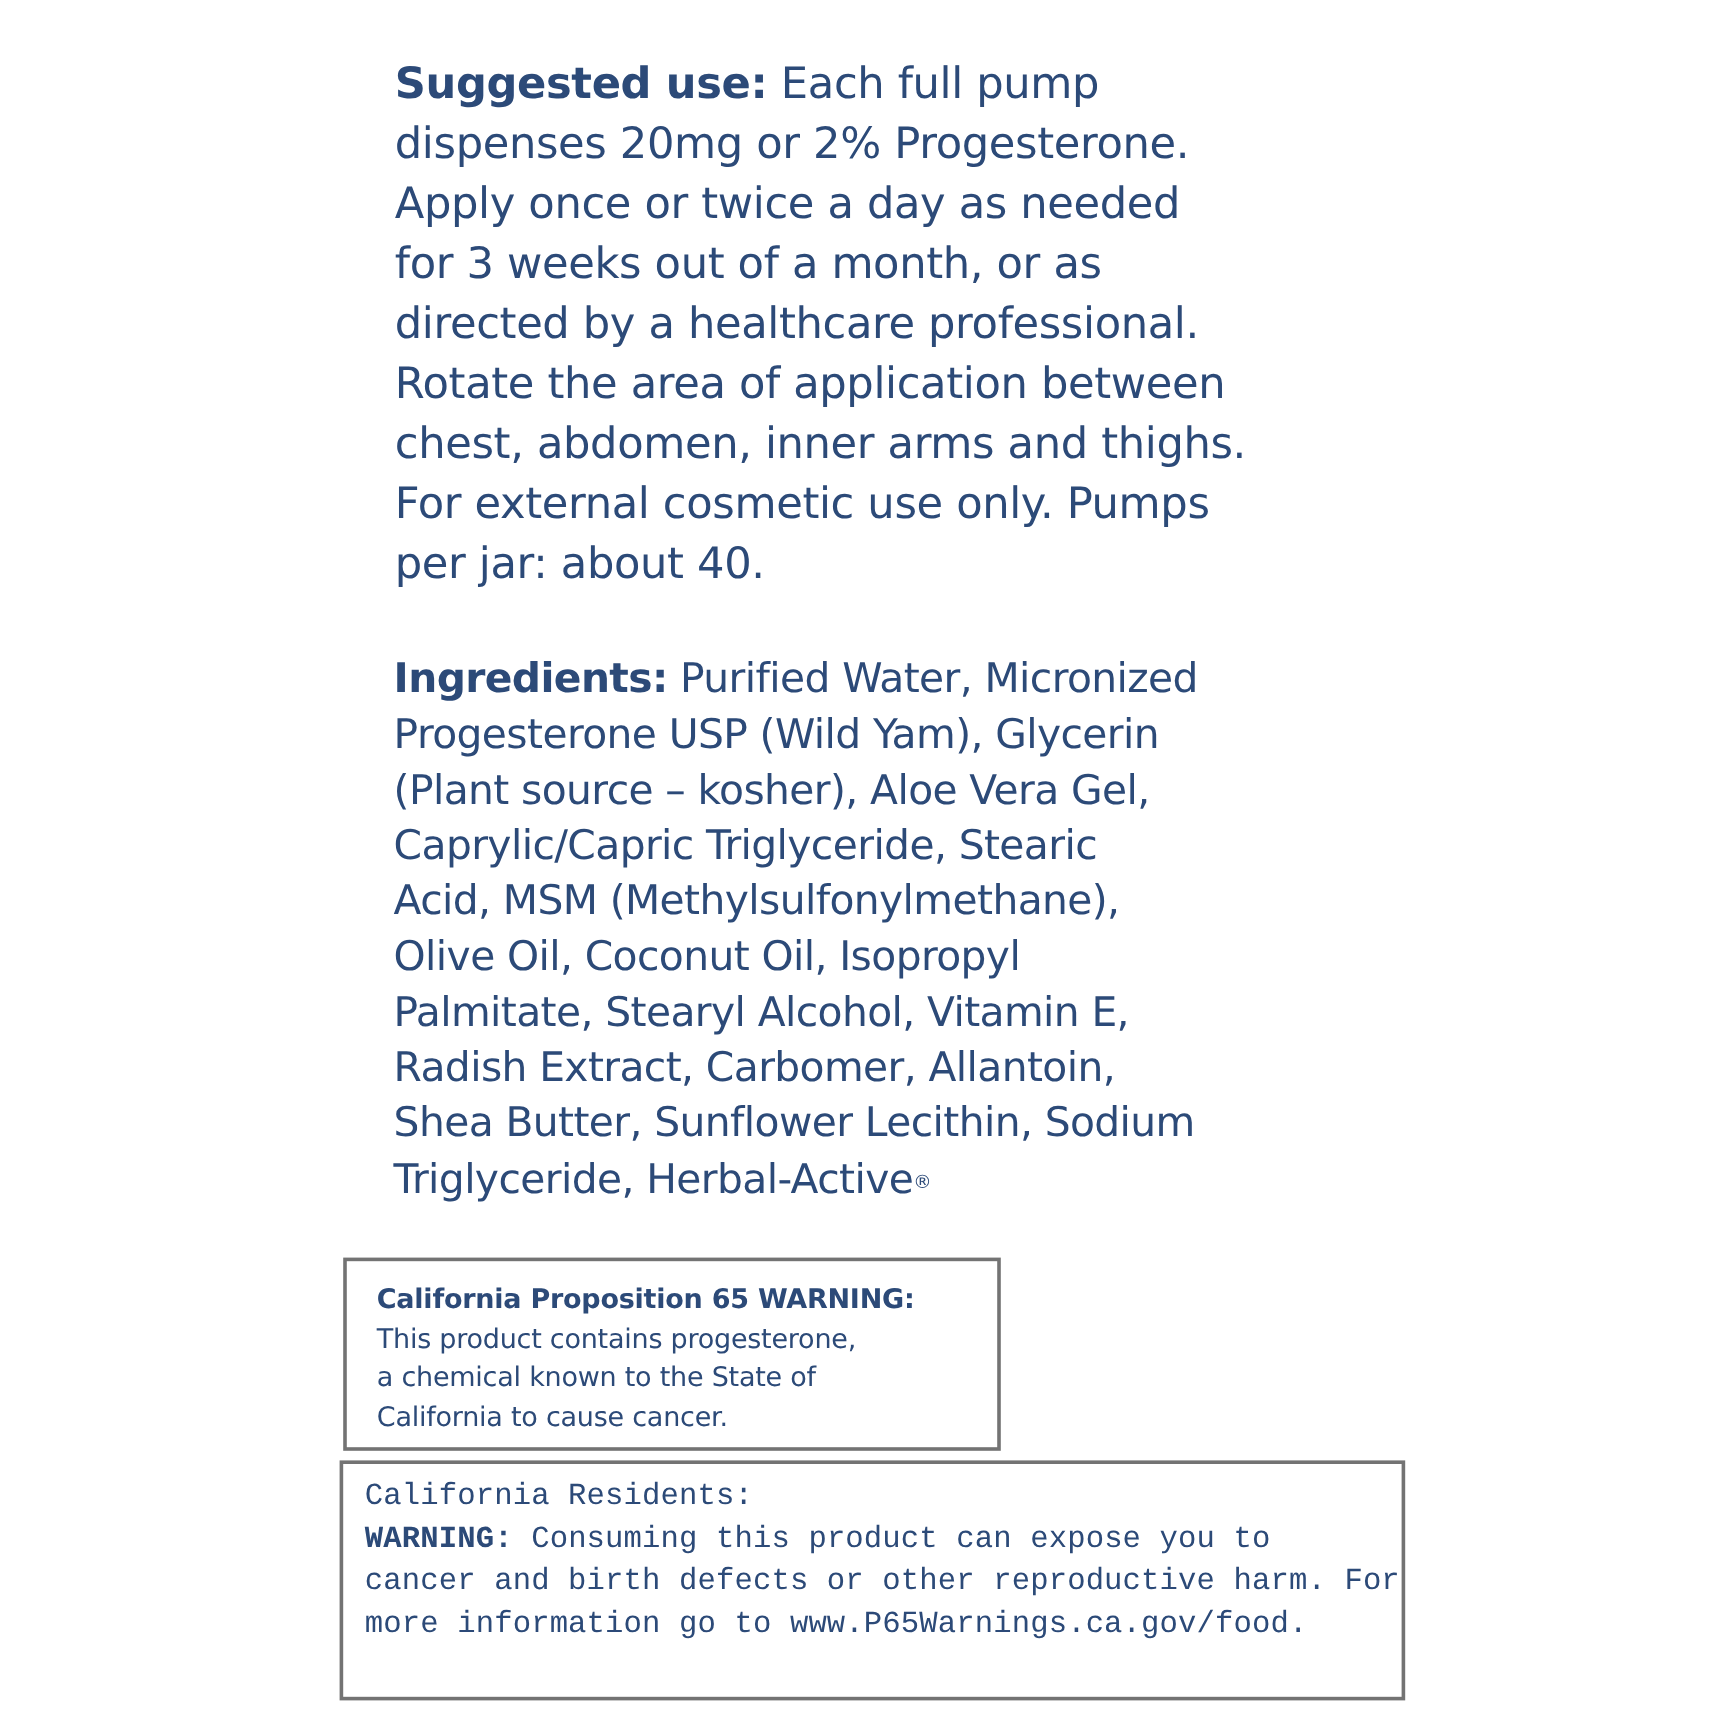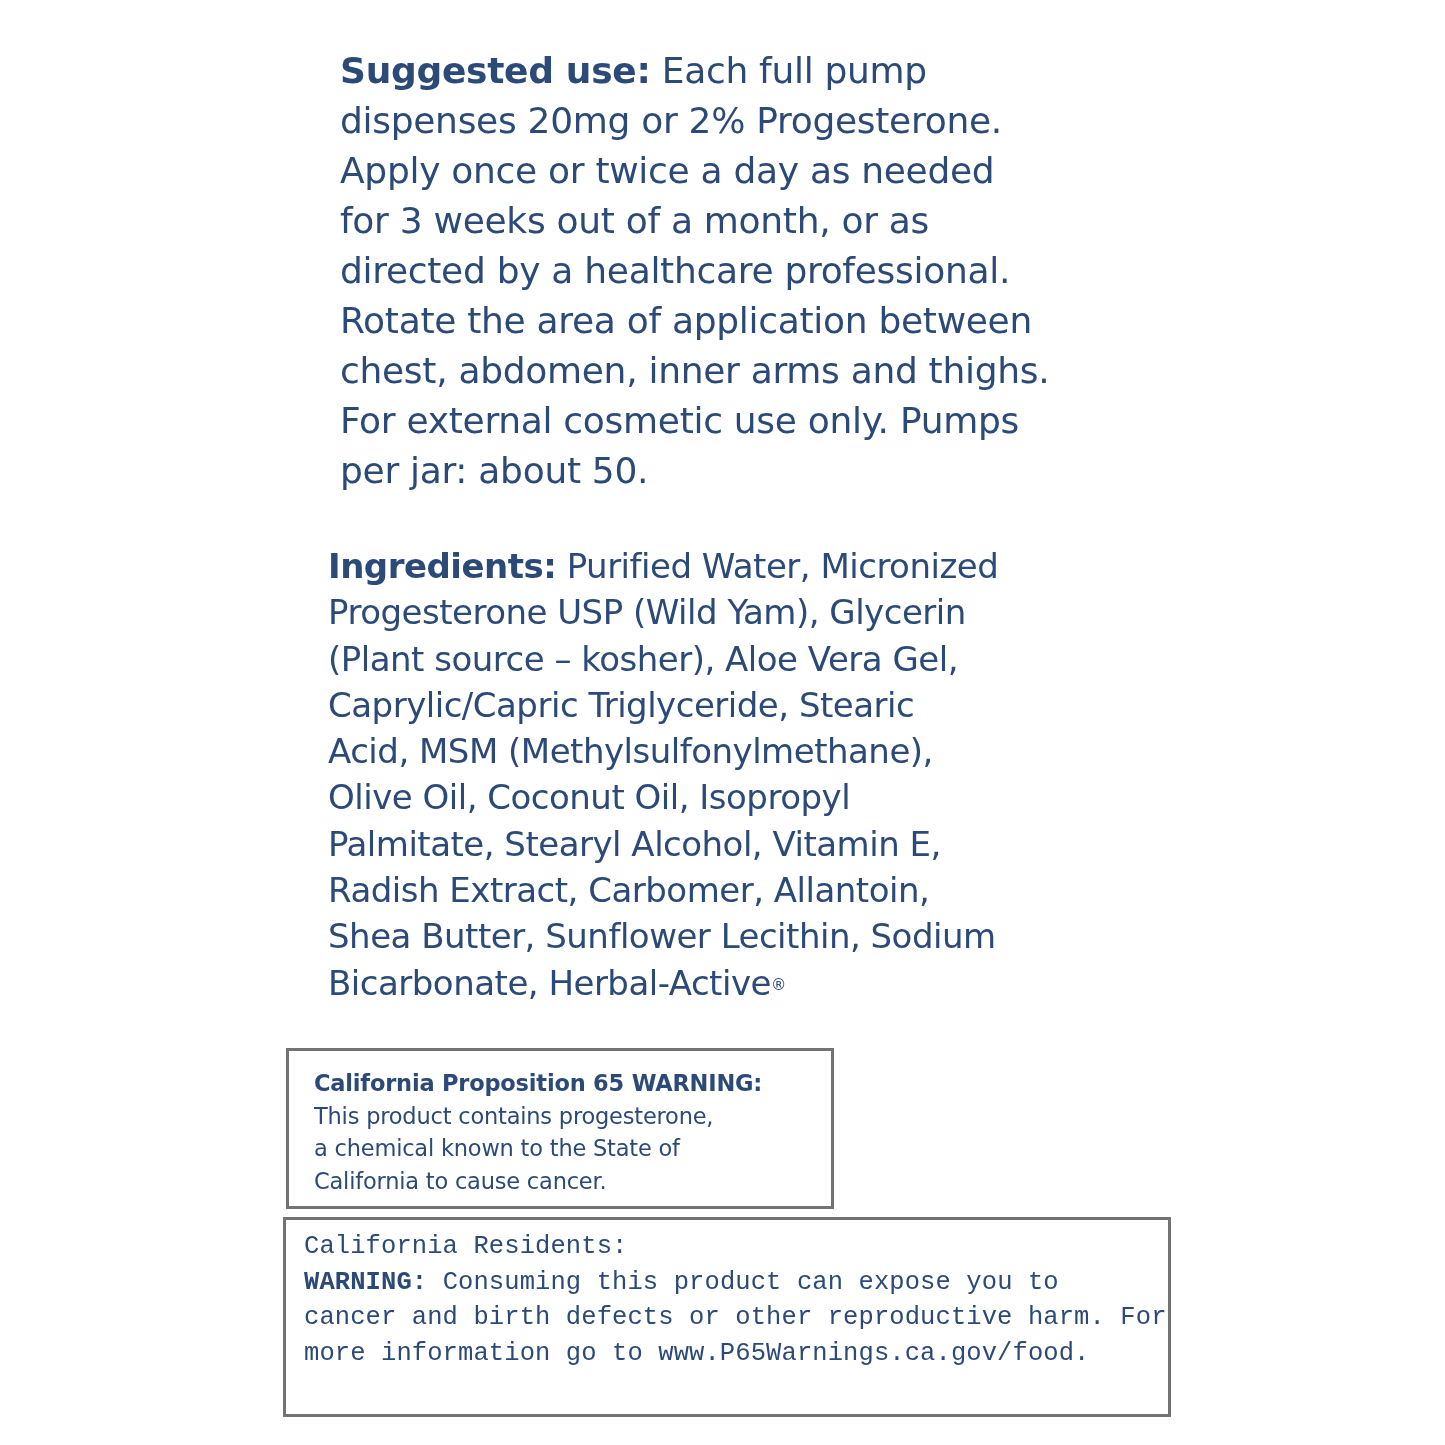--- a/index.html
+++ b/index.html
@@ -1,52 +1,52 @@
 <!DOCTYPE html>
 <html><head>
 <meta charset="utf-8">
 <style>
   html,body{margin:0;padding:0;background:#ffffff;}
   body{width:1445px;height:1445px;position:relative;overflow:hidden;font-family:"DejaVu Sans","Liberation Sans",sans-serif;color:#2c4a78;}
   .block{position:absolute;}
   .line{display:block;white-space:nowrap;}
   .b{font-weight:bold;}
-  #usage{left:340px;top:46px;font-size:36px;line-height:50px;letter-spacing:-0.3px;}
+  #usage{left:329px;top:46px;font-size:36px;line-height:50px;letter-spacing:-0.3px;}
   #ingredients{left:328px;top:543px;font-size:34px;line-height:46.3px;letter-spacing:-0.5px;}
   .box{position:absolute;border:3px solid #737373;box-sizing:border-box;}
   #prop65{left:286px;top:1048px;width:548px;height:161px;padding:16px 0 0 25px;font-size:22.5px;line-height:32.5px;letter-spacing:-0.2px;}
   #residents{left:283px;top:1217px;width:888px;height:200px;padding:9px 0 0 18px;font-size:25.5px;line-height:35.5px;letter-spacing:0.1px;font-family:Liberation Mono, monospace;}
   sup{font-size:0.45em;vertical-align:top;position:relative;top:2px;}
 </style>
 </head>
 <body>
 
 <div id="usage" class="block">
   <span class="line"><span class="b">Suggested use:</span><span> Each full pump</span></span>
   <span class="line">dispenses 20mg or 2% Progesterone.</span>
   <span class="line">Apply once or twice a day as needed</span>
   <span class="line">for 3 weeks out of a month, or as</span>
   <span class="line">directed by a healthcare professional.</span>
   <span class="line">Rotate the area of application between</span>
   <span class="line">chest, abdomen, inner arms and thighs.</span>
   <span class="line">For external cosmetic use only. Pumps</span>
-  <span class="line">per jar: about 50.</span>
+  <span class="line">per jar: about 40.</span>
 </div>
 
 <div id="ingredients" class="block">
   <span class="line"><span class="b">Ingredients:</span><span> Purified Water, Micronized</span></span>
   <span class="line">Progesterone USP (Wild Yam), Glycerin</span>
   <span class="line">(Plant source – kosher), Aloe Vera Gel,</span>
   <span class="line">Caprylic/Capric Triglyceride, Stearic</span>
   <span class="line">Acid, MSM (Methylsulfonylmethane),</span>
   <span class="line">Olive Oil, Coconut Oil, Isopropyl</span>
   <span class="line">Palmitate, Stearyl Alcohol, Vitamin E,</span>
   <span class="line">Radish Extract, Carbomer, Allantoin,</span>
   <span class="line">Shea Butter, Sunflower Lecithin, Sodium</span>
-  <span class="line"><span>Bicarbonate, Herbal-Active</span><sup>®</sup></span>
+  <span class="line"><span>Triglyceride, Herbal-Active</span><sup>®</sup></span>
 </div>
 
 <div id="prop65" class="box">
   <span class="line b">California Proposition 65 WARNING:</span>
   <span class="line">This product contains progesterone,</span>
   <span class="line">a chemical known to the State of</span>
   <span class="line">California to cause cancer.</span>
 </div>
 
 <div id="residents" class="box">

